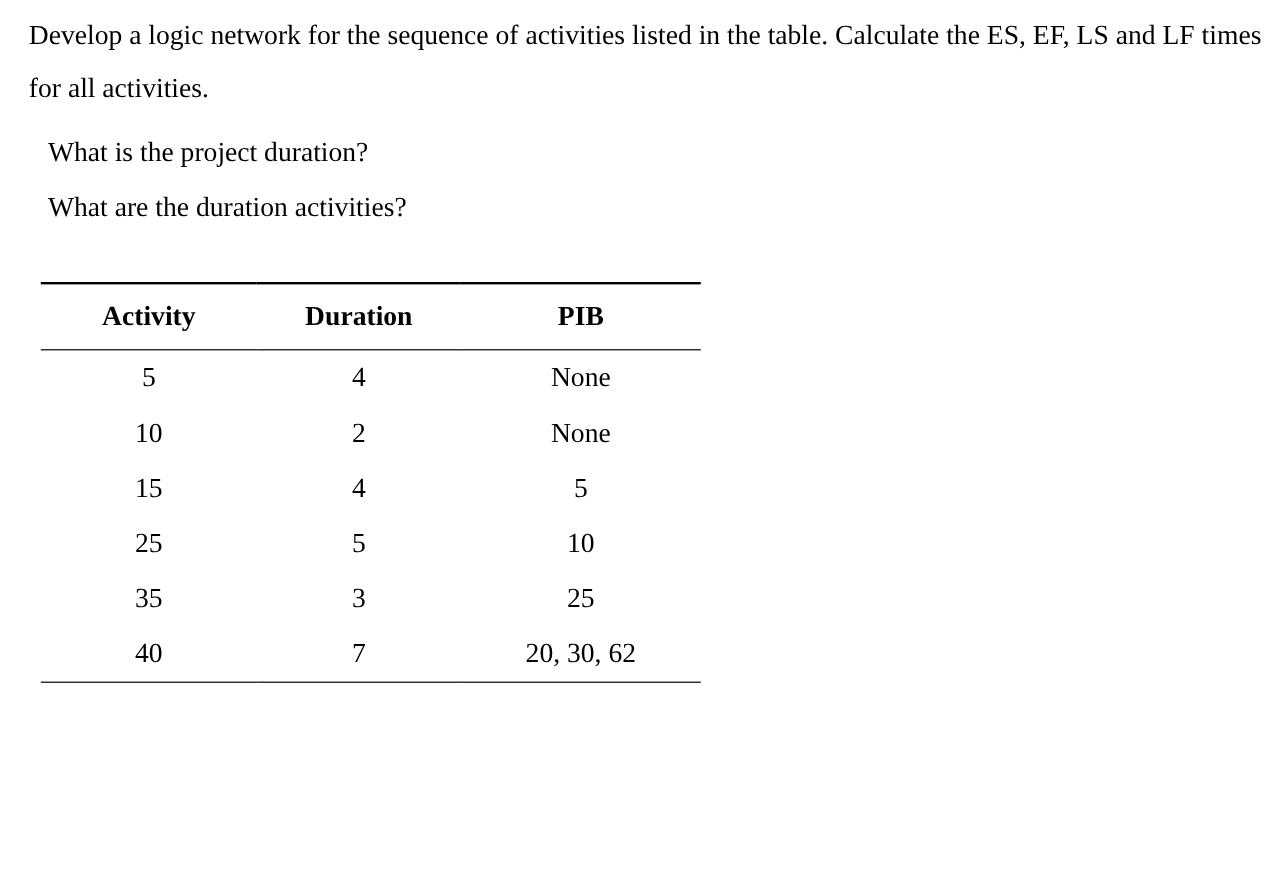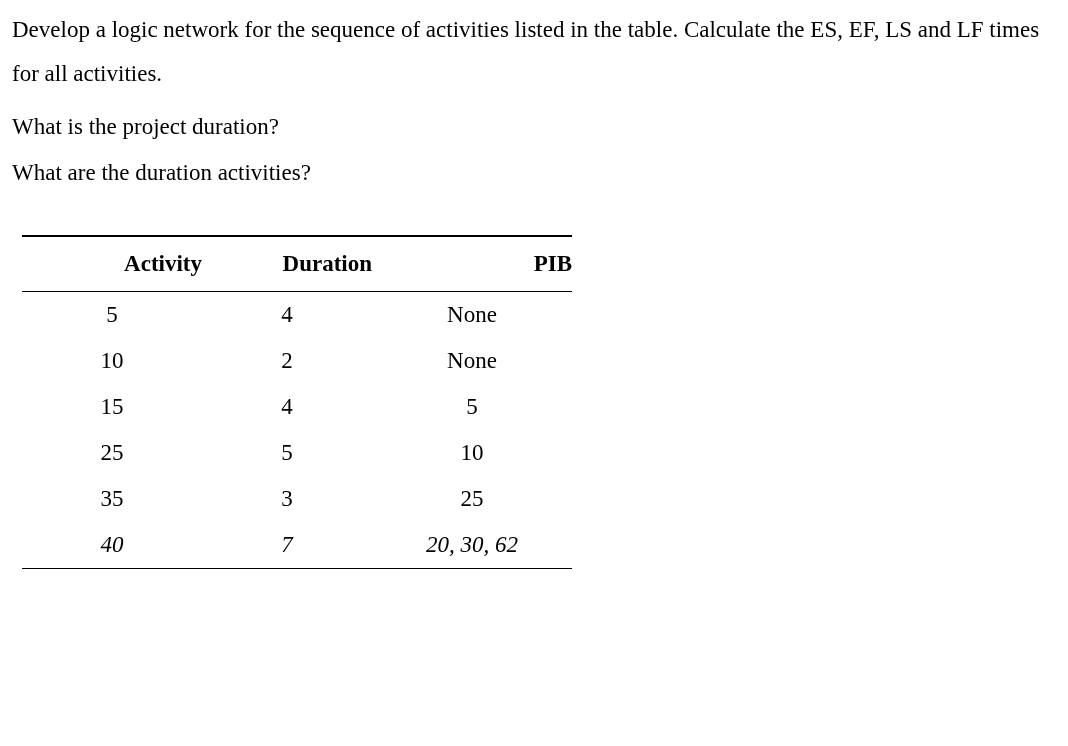--- a/index.html
+++ b/index.html
@@ -5,62 +5,60 @@
   html, body {
     margin: 0;
     padding: 0;
     width: 1068px;
     height: 746px;
     background: #ffffff;
     font-family: "Times New Roman", Times, serif;
     color: #000000;
   }
   .page {
-    padding: 8px 12px 0 12px;
+    padding: 8px 12px 0 24px;
     box-sizing: border-box;
   }
   .para {
     font-size: 23px;
     line-height: 1.9;
     margin: 0 0 10px 0;
   }
   .q {
     font-size: 23px;
     line-height: 1.9;
-    margin: 2px 0 2px 0;
+    margin: 2px 0 2px 16px;
   }
   .table-wrap {
     margin-top: 40px;
     margin-left: 10px;
   }
   table {
     border-collapse: collapse;
   }
   th, td {
     font-size: 23px;
     text-align: center;
     padding: 10px 0;
     font-weight: normal;
   }
   th {
     font-weight: bold;
     padding-top: 14px;
     padding-bottom: 14px;
-    text-align: right;
   }
   .col-activity { width: 180px; }
   .col-duration { width: 170px; }
   .col-pib      { width: 200px; }
   thead tr {
     border-top: 2.5px solid #000;
     border-bottom: 1.3px solid #000;
   }
   tbody tr:last-child td {
     border-bottom: 1.3px solid #000;
-    font-style: italic;
   }
 </style>
 </head>
 <body>
 
 <div class="page">
 
   <p class="para">Develop a logic network for the sequence of activities listed in the table.  Calculate the ES, EF, LS and LF times for all activities.</p>
 
   <p class="q">What is the project duration?</p>

